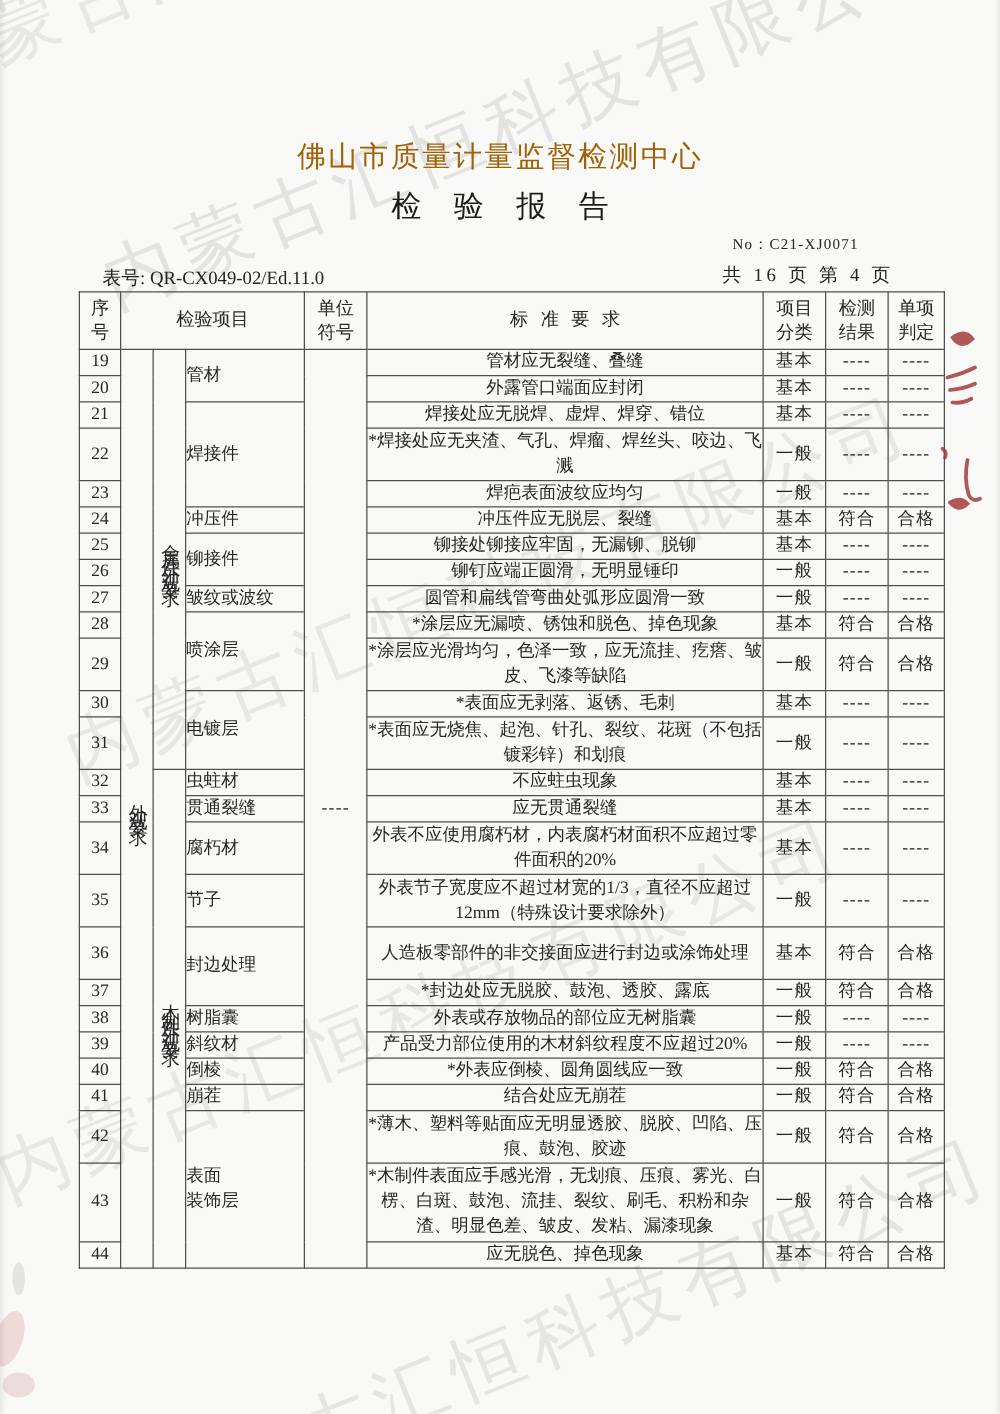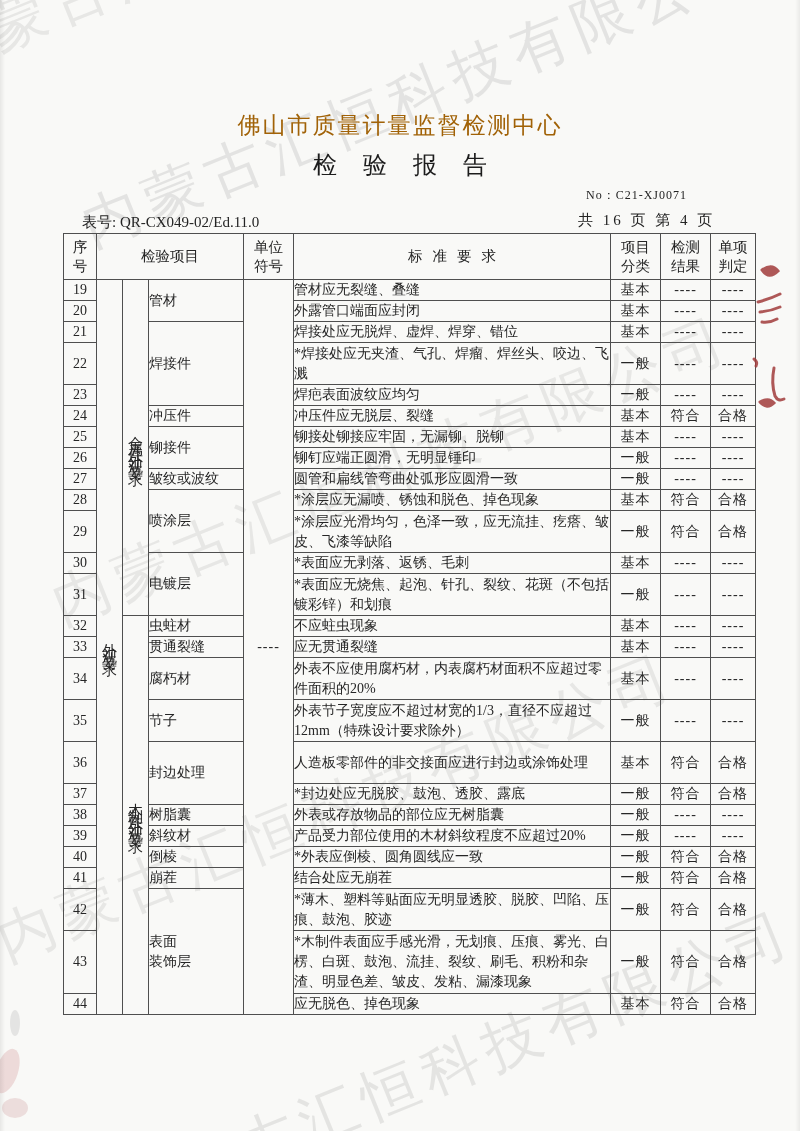--- a/index.html
+++ b/index.html
@@ -52,21 +52,21 @@
   table.report th{
     font-weight:normal;font-size:14.5px;white-space:pre-line;line-height:19px;
     text-align:center;vertical-align:middle;padding:2px 0;
   }
   .th-req{letter-spacing:10px;text-indent:10px;}
   thead tr{height:46px;}
   tr.h1{height:21px;}
   tr.h2{height:42px;}
   tr.h3{height:63px;}
   .c-no{text-align:center;}
-  .c-req{text-align:left;padding:0 5px;}
+  .c-req{text-align:center;padding:0 5px;}
   .c-ctr{text-align:center;letter-spacing:1px;}
   .c-item{vertical-align:middle;white-space:pre-line;line-height:20px;}
   .c-group{text-align:center;vertical-align:middle;}
   .vert{
     display:inline-block;
     writing-mode:vertical-rl;text-orientation:upright;
     letter-spacing:6px;font-size:15px;line-height:22px;
   }
   
   .stamp{position:absolute;left:748px;top:262px;z-index:2;opacity:.85;}

